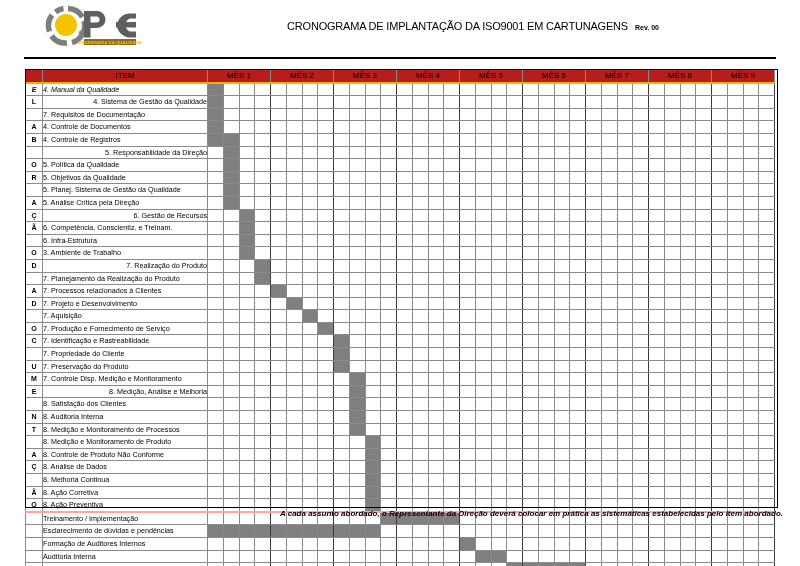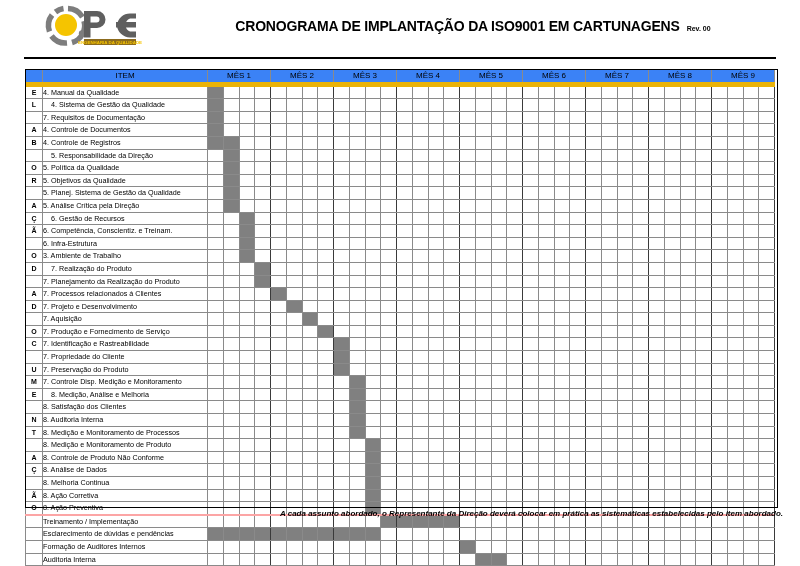--- a/index.html
+++ b/index.html
@@ -18,21 +18,21 @@
     padding:8px 0 4px 38px;
     height:48px;box-sizing:border-box;
   }
   .logo{width:128px;height:46px;position:relative;flex:0 0 128px;}
   .logo svg{display:block;}
   .title-wrap{
     flex:1;display:flex;align-items:baseline;justify-content:center;
     padding-right:20px;
   }
   .doc-title{
-    font-size:14px;font-weight:bold;letter-spacing:-0.2px;
+    font-size:11px;font-weight:normal;letter-spacing:-0.2px;
     white-space:nowrap;
   }
   .doc-rev{
     font-size:7px;font-weight:bold;margin-left:7px;white-space:nowrap;
   }
   .rule{
     position:absolute;left:24px;top:57px;width:752px;height:2px;background:#000;
   }
 
   
@@ -49,34 +49,34 @@
     border:1px solid #8a8a8a;
     padding:0;
     height:11.6px;
     line-height:11.6px;
     box-sizing:border-box;
   }
   .hdr td,.hdr th{
     border:1px solid #000;
     height:20px;line-height:20px;
     text-align:center;font-weight:normal;font-size:8px;
-    background:#3b82f6;
+    background:#b91c1c;
   }
   .side-col{width:17px;}
   .item-col{width:165px;}
   .wk{width:14.5px;}
 
   td.item{
     padding-left:3px;
     text-align:left;
     white-space:nowrap;
     overflow:hidden;
     border-left:1px solid #000;
   }
-  td.item.center{text-align:left;padding-left:8px;}
+  td.item.center{text-align:right;padding-left:8px;}
 
   td.wkcell{border:1px solid #9a9a9a;background:#fff;}
   td.wkcell.filled{background:#808080;}
   
   td.wkcell.mstart{border-left:1px solid #3a3a3a;}
   td.wkcell.mend{border-right:1px solid #3a3a3a;}
 
   
   td.vlabel{
     border-left:1px solid #000;
@@ -85,21 +85,21 @@
     text-align:center;
     font-size:7px;font-weight:bold;
     vertical-align:middle;
     background:#fff;
   }
   td.vside-top{border-top:1px solid #000;}
   td.vside-bot{border-bottom:1px solid #000;}
   td.nosidecell{border:none;background:#fff;}
 
   tr.section-end td{border-bottom:2px solid #fca5a5;}
-  tr.toprow td{border-top:5px solid #eab308;}
+  tr.toprow td{border-top:2px solid #eab308;font-style:italic;}
 
   .footnote{
     position:absolute;left:33px;top:509px;width:750px;
     text-align:right;
     font-size:8px;font-style:italic;font-weight:bold;
     white-space:nowrap;
   }
   .outer-box{
     position:absolute;left:25px;top:69px;width:751px;height:437px;
     border:1px solid #000;pointer-events:none;

